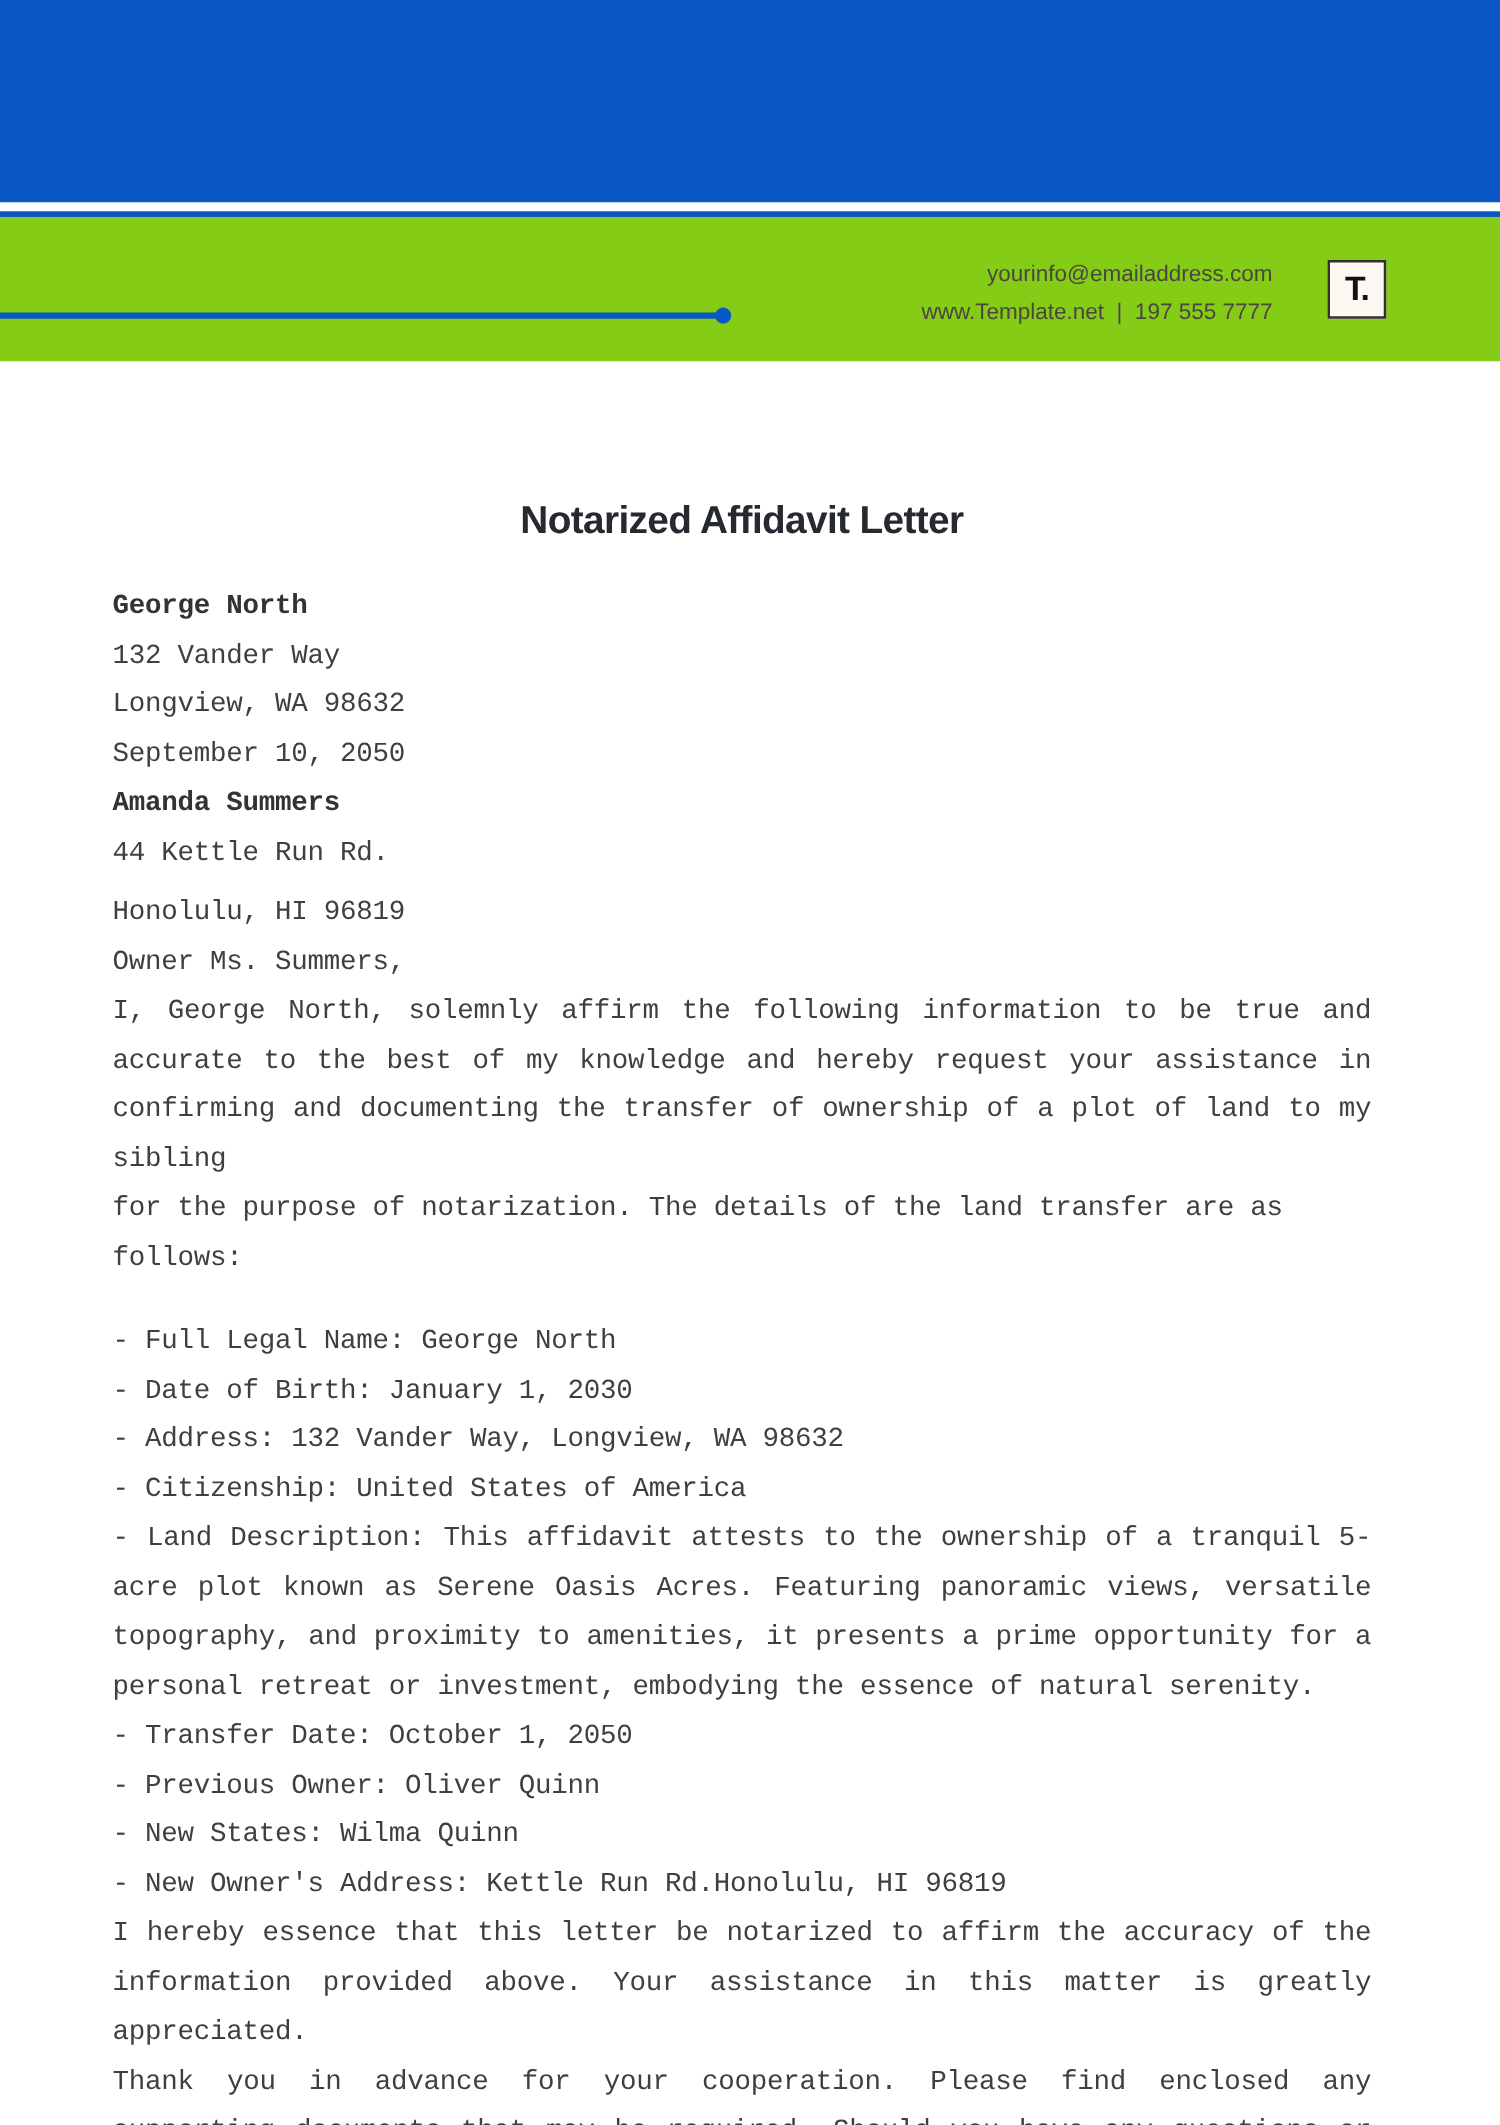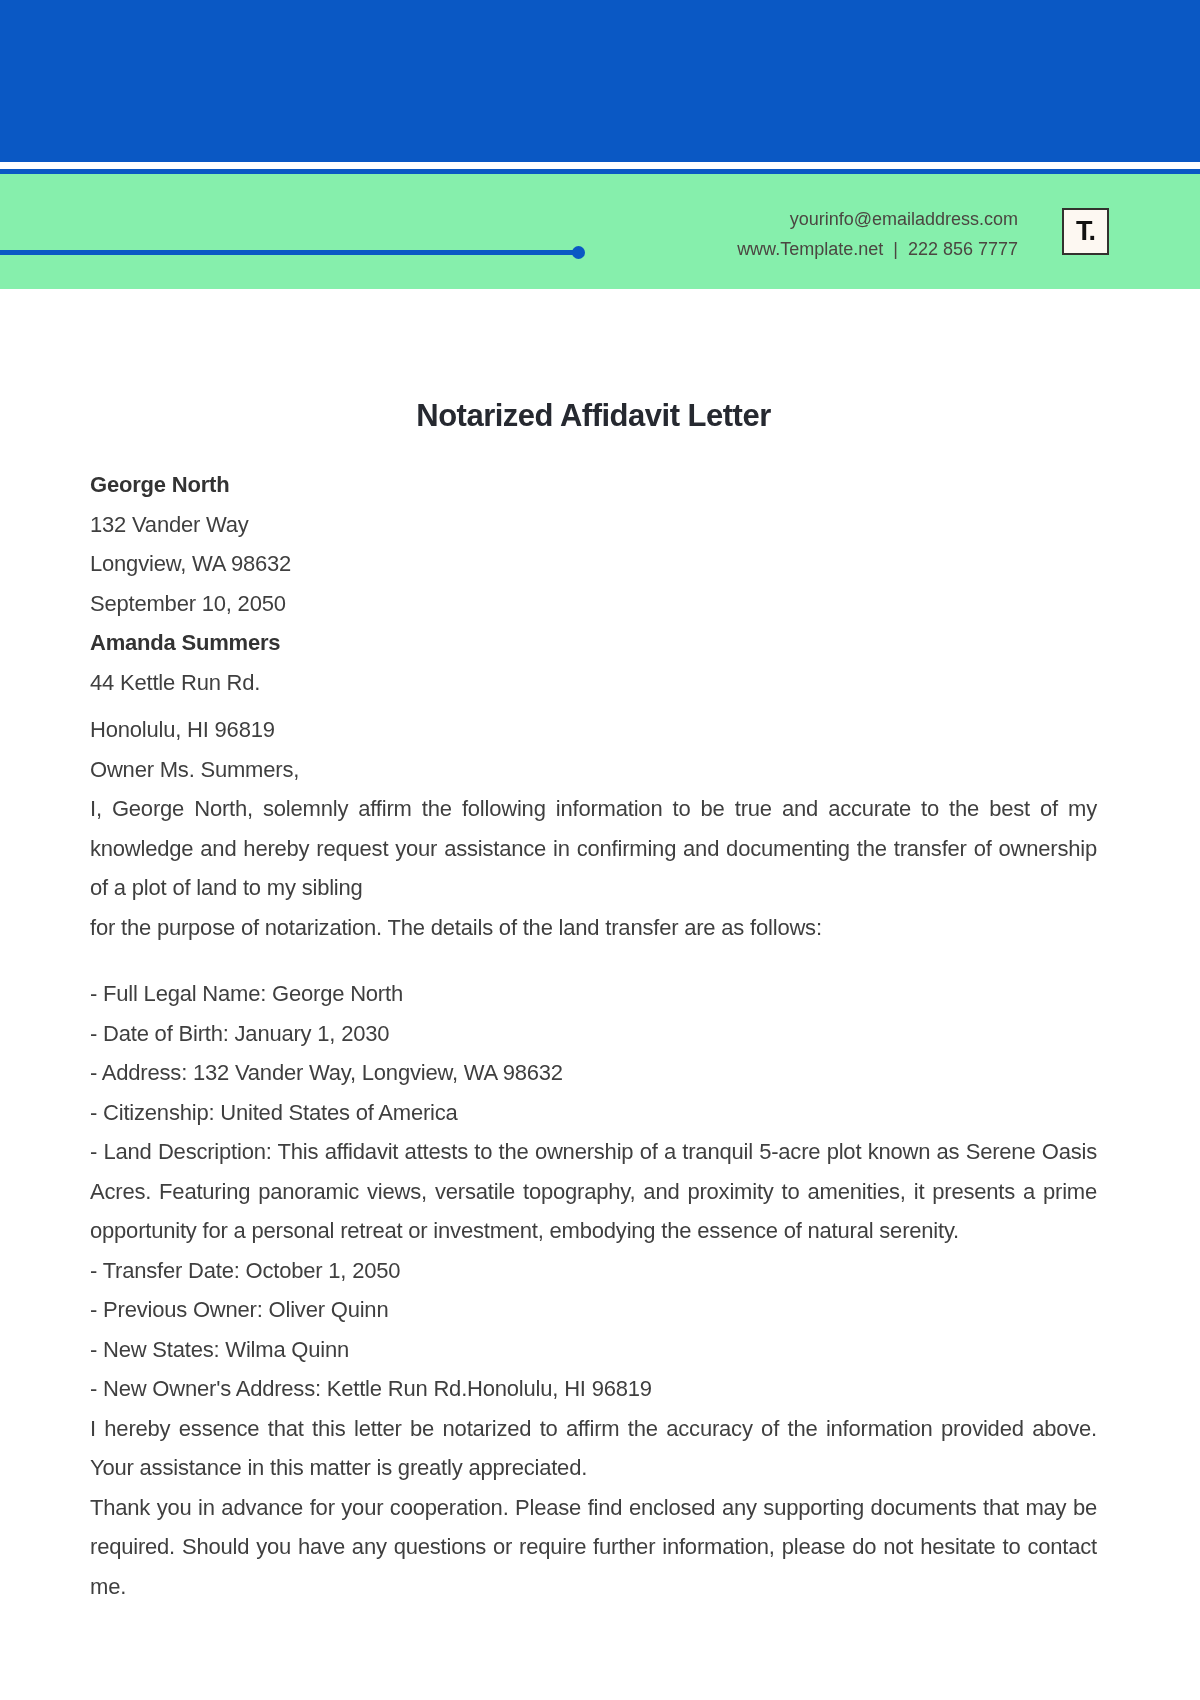--- a/index.html
+++ b/index.html
@@ -10,21 +10,21 @@
     font-family: "Liberation Sans", sans-serif;
   }
 
   
   .top-band   { height: 162px; background: #0A58C4; }
   .white-gap  { height: 7px;  background: #ffffff; }
   .full-rule  { height: 5px;  background: #0A58C4; }
 
   .header-strip {
     height: 115px;
-    background: #86efac;
+    background: #84cc16;
     position: relative;
   }
 
   .accent-line {
     position: absolute;
     left: 0; top: 76px;
     width: 578px; height: 5px;
     background: #0A58C4;
     border-radius: 0 3px 3px 0;
   }
@@ -73,20 +73,21 @@
     color: #262930;
     text-align: center;
     letter-spacing: -0.5px;
   }
   .letter p {
     margin: 0;
     font-size: 22px;
     line-height: 39.5px;
     color: #3F3F3F;
     letter-spacing: -0.2px;
+    font-family: Liberation Mono, monospace;
   }
   .letter p.bold    { font-weight: bold; color: #333333; }
   .letter p.justify { text-align: justify; }
   .letter p.gap-sm  { margin-bottom: 8px; }
   .letter p.gap-lg  { margin-bottom: 27px; }
 </style>
 </head>
 <body>
 
 <div class="top-band"></div>
@@ -94,21 +95,21 @@
 <div class="full-rule"></div>
 
 <div class="header-strip">
   <div class="accent-line">
     <span class="accent-dot"></span>
   </div>
 
   <div class="contact-block">
     <div>yourinfo@emailaddress.com</div>
     <div>
-      <span>www.Template.net</span><span class="contact-sep">|</span><span>222 856 7777</span>
+      <span>www.Template.net</span><span class="contact-sep">|</span><span>197 555 7777</span>
     </div>
   </div>
 
   <div class="logo-box">
     <span>T.</span>
   </div>
 </div>
 
 <div class="letter">
   <h1 class="letter-title">Notarized Affidavit Letter</h1>

